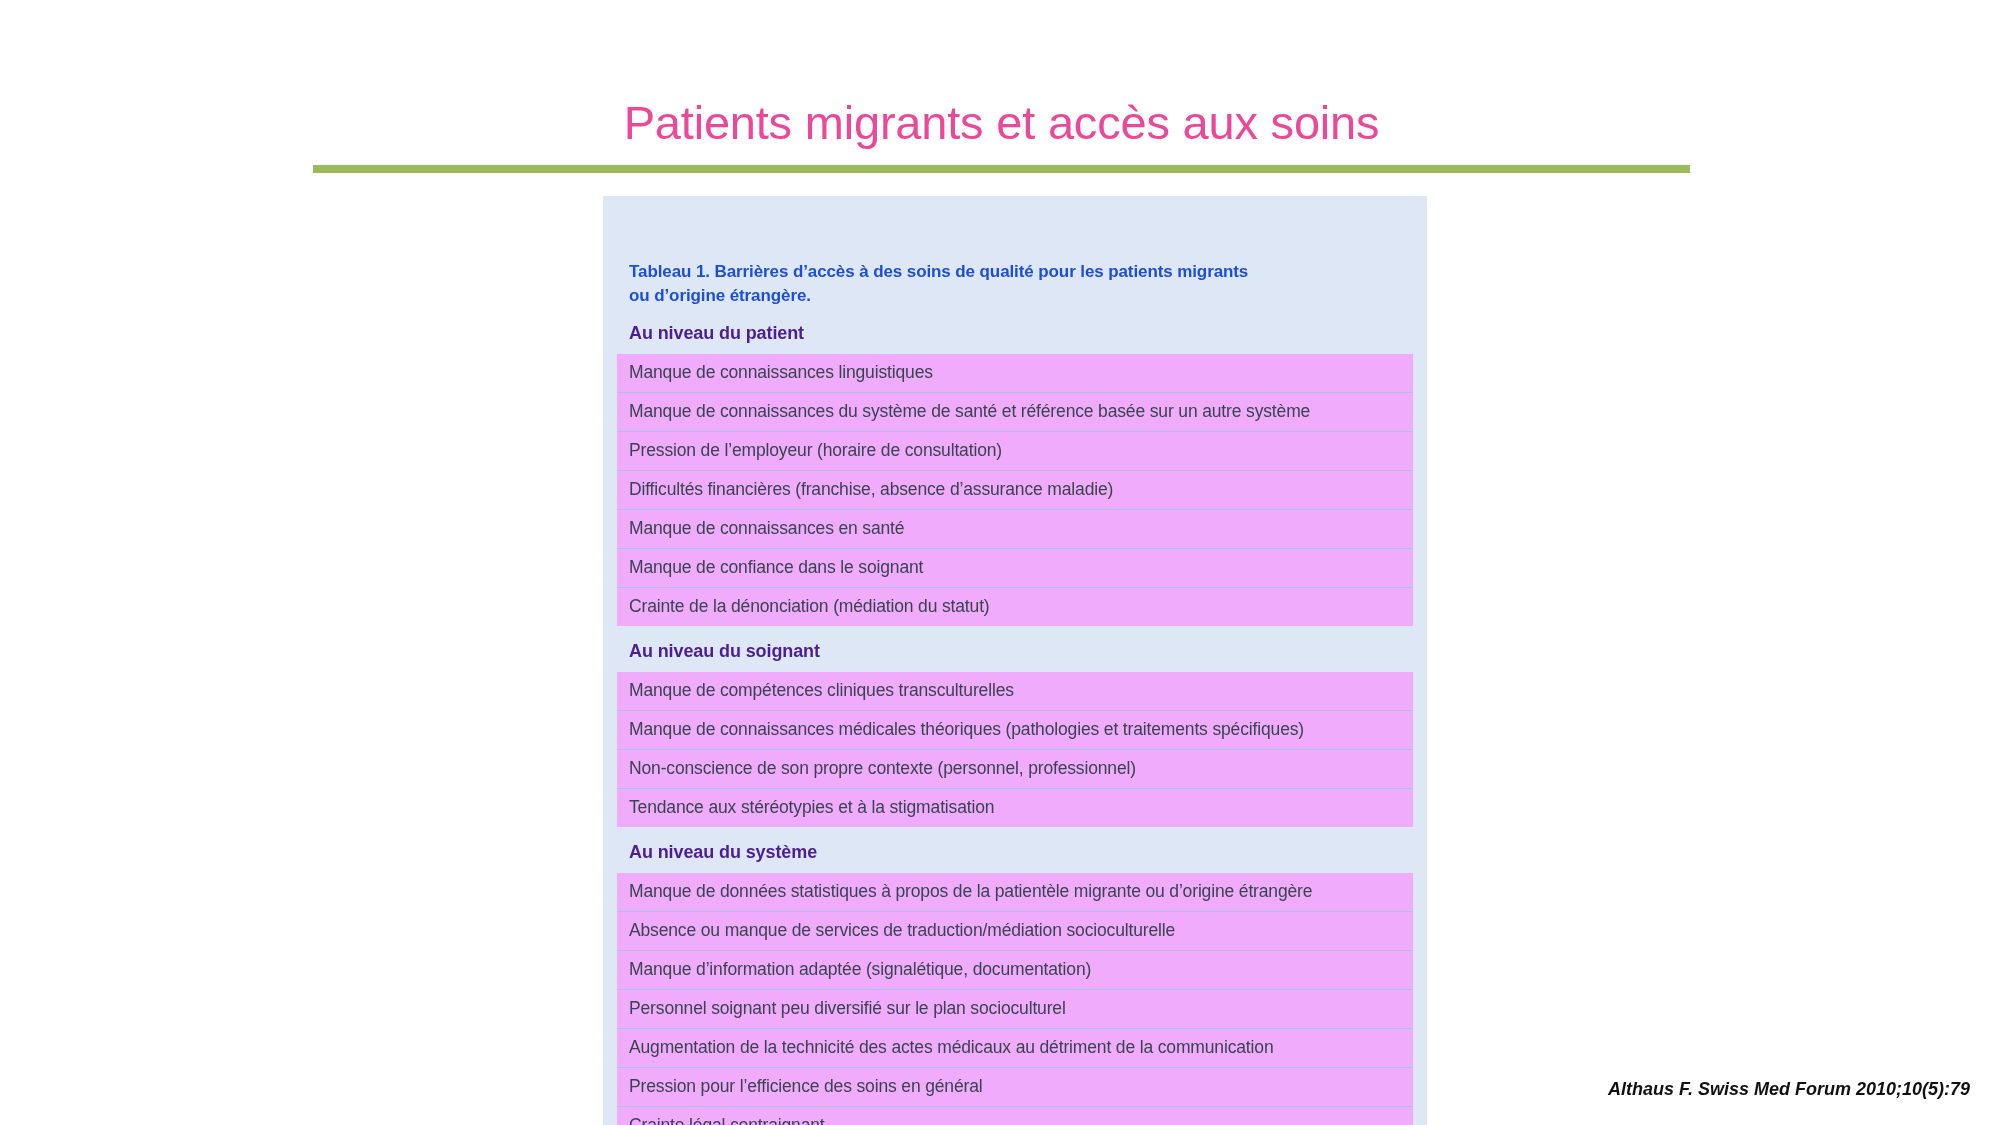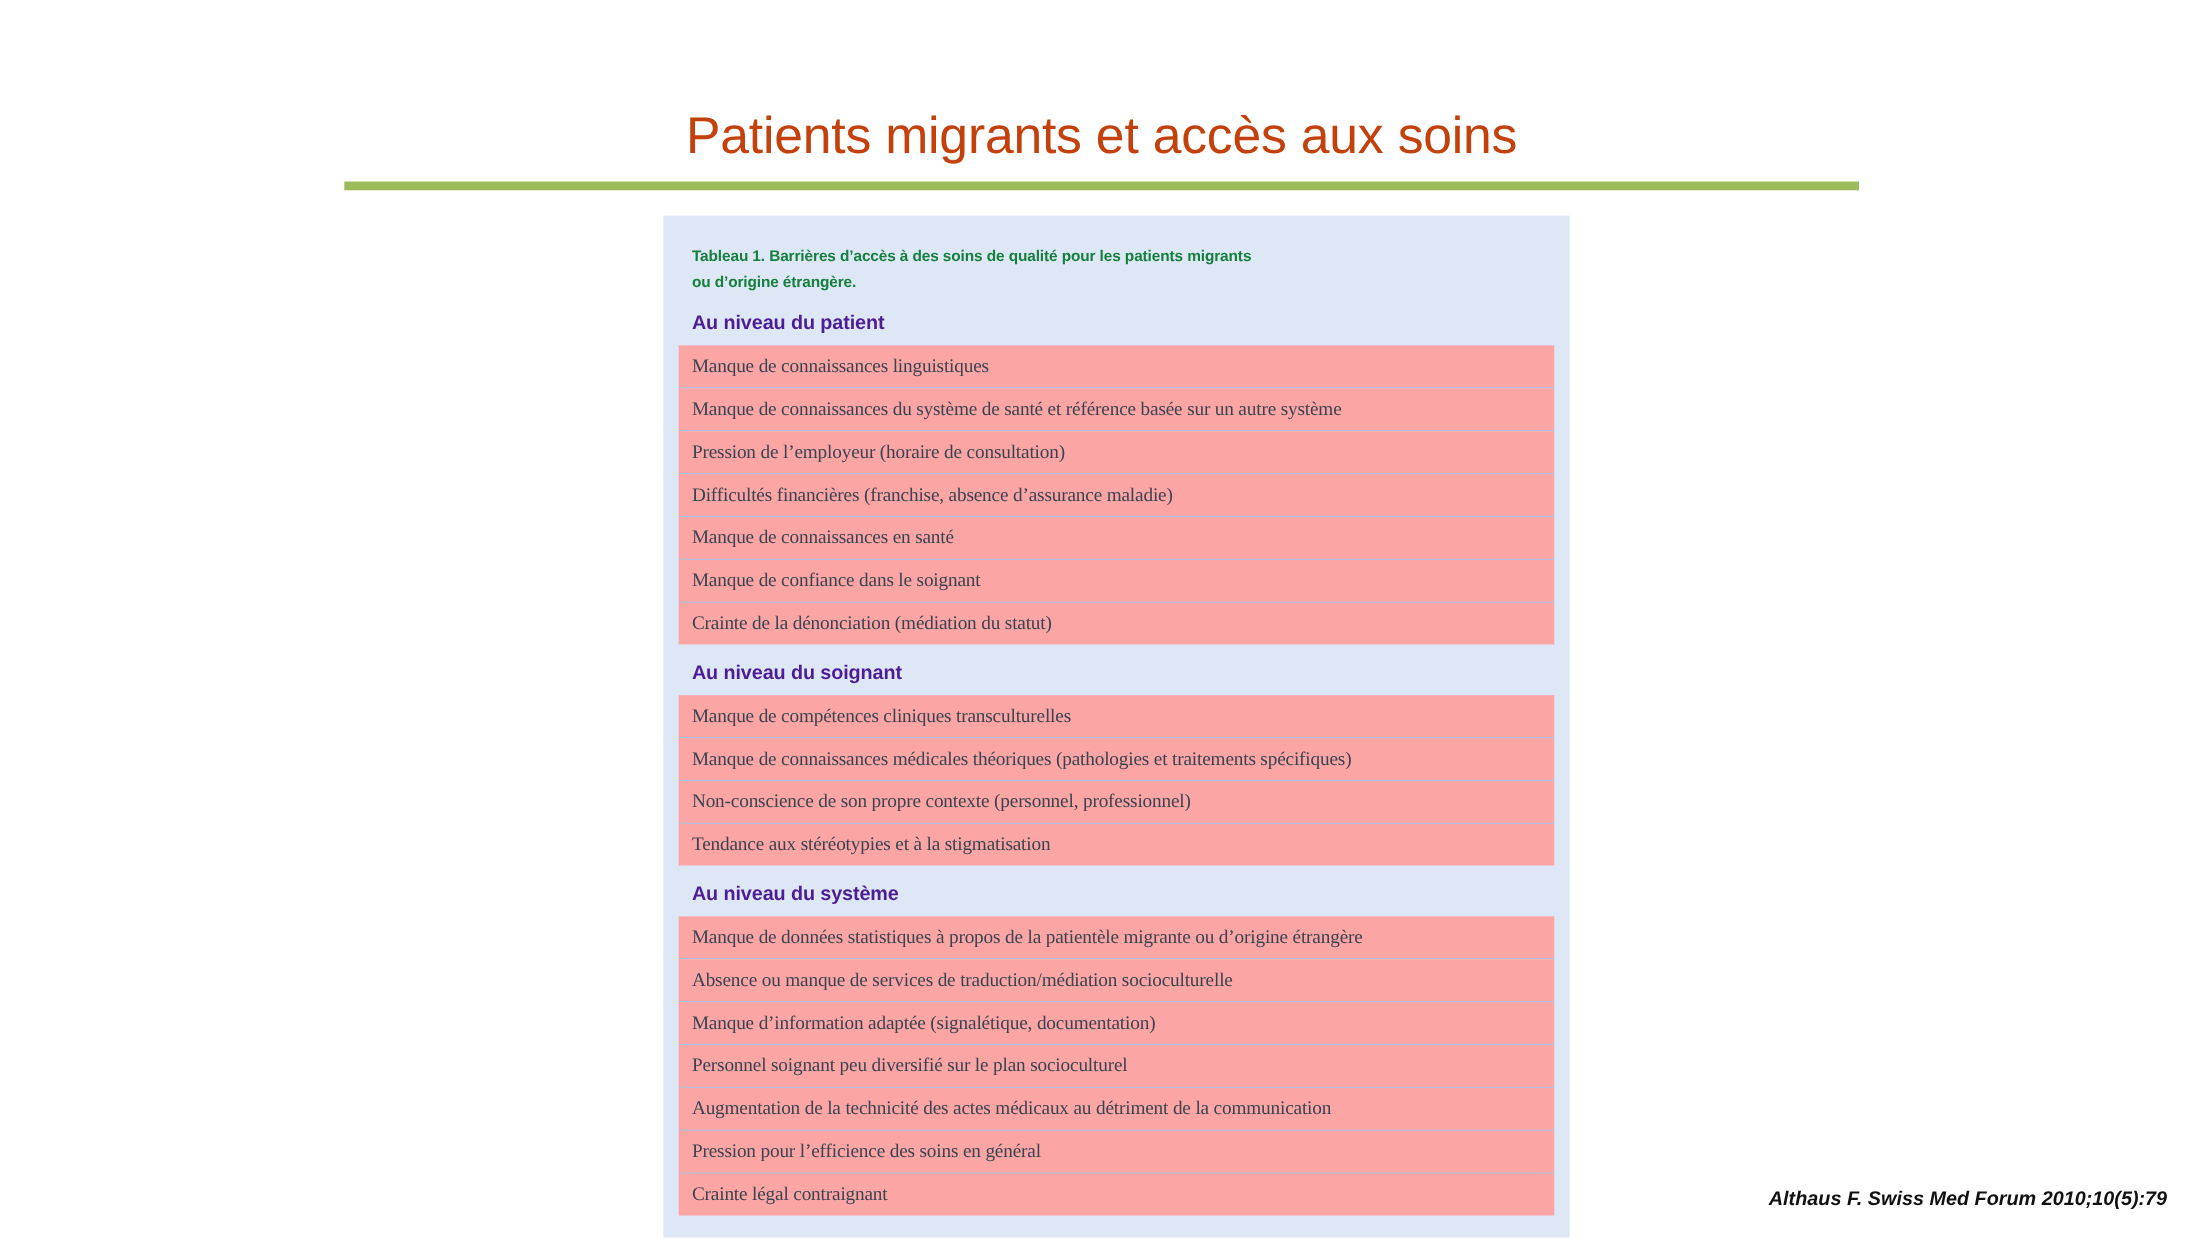--- a/index.html
+++ b/index.html
@@ -21,21 +21,21 @@
 
   
   #slide-title {
     position: absolute;
     left: 313px;
     top: 94px;
     width: 1377px;
     text-align: center;
     font-size: 47px;
     line-height: 58px;
-    color: #c2410c;
+    color: #ec4899;
     font-weight: 400;
     letter-spacing: -0.2px;
     white-space: nowrap;
   }
 
   #title-rule {
     position: absolute;
     left: 313px;
     top: 165px;
     width: 1377px;
@@ -47,49 +47,49 @@
   #figure {
     position: absolute;
     left: 603px;
     top: 196px;
     width: 824px;
     background: #dee7f5;
     padding: 20px 14px 28px 14px;
   }
 
   #table-caption {
-    font-size: 14px;
+    font-size: 17px;
     line-height: 24px;
     font-weight: bold;
-    color: #15803d;
+    color: #1d4ed8;
     padding: 4px 0 0 12px;
     letter-spacing: -0.1px;
+    margin-top: 40px;
   }
 
   .caption-line { display: block; }
 
   .group-header {
     font-size: 18px;
     line-height: 22px;
     font-weight: bold;
     color: #4c1d95;
     background: #dee7f5;
     padding: 14px 0 10px 12px;
     letter-spacing: -0.1px;
   }
 
   .row {
-    background: #fca5a5;
+    background: #f0abfc;
     font-size: 17.5px;
     line-height: 23px;
     color: #3a4450;
     padding: 7px 10px 8px 12px;
     border-bottom: 1.5px solid #a8c3e0;
     letter-spacing: -0.15px;
-    font-family: Liberation Serif, serif;
   }
 
   .row.last-of-group { border-bottom: none; }
 
   
   #citation {
     position: absolute;
     left: 1608px;
     top: 1078px;
     font-size: 18px;

